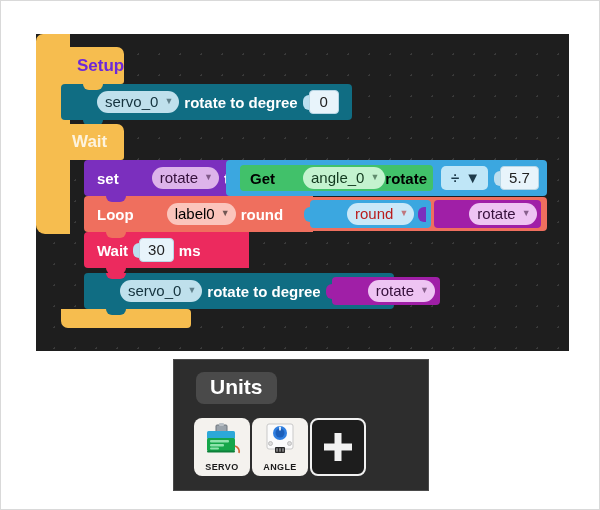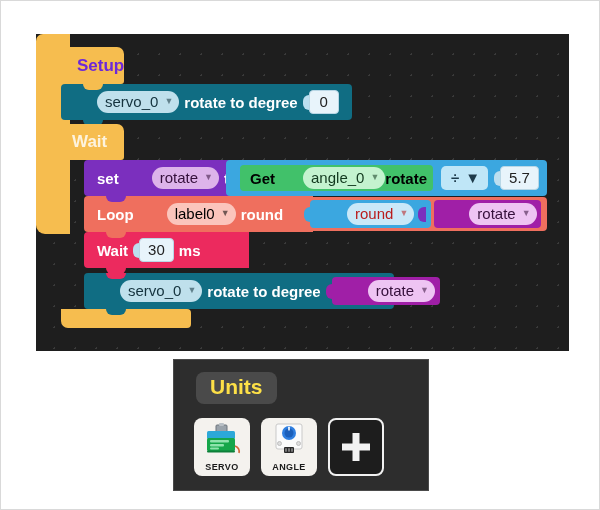--- a/index.html
+++ b/index.html
@@ -255,30 +255,30 @@
     width: 256px; height: 132px;
     background: #2d2d2d;
     border: 1px solid #4a4a4a;
   }
   #units-pill {
     position: absolute;
     left: 22px; top: 12px;
     background: #4a4a4a;
     border-radius: 8px;
     padding: 3px 14px 5px;
-    color: #fde047;
+    color: #ffffff;
     font-size: 21px;
     font-weight: bold;
   }
   #units-row {
     position: absolute;
     left: 20px; top: 58px;
     display: flex;
     align-items: flex-start;
-    gap: 11px;
+    gap: 2px;
   }
   .unit-card {
     width: 56px; height: 58px;
     background: #f4f2ee;
     border-radius: 8px;
     display: flex;
     flex-direction: column;
     align-items: center;
     justify-content: flex-start;
     padding-top: 4px;

